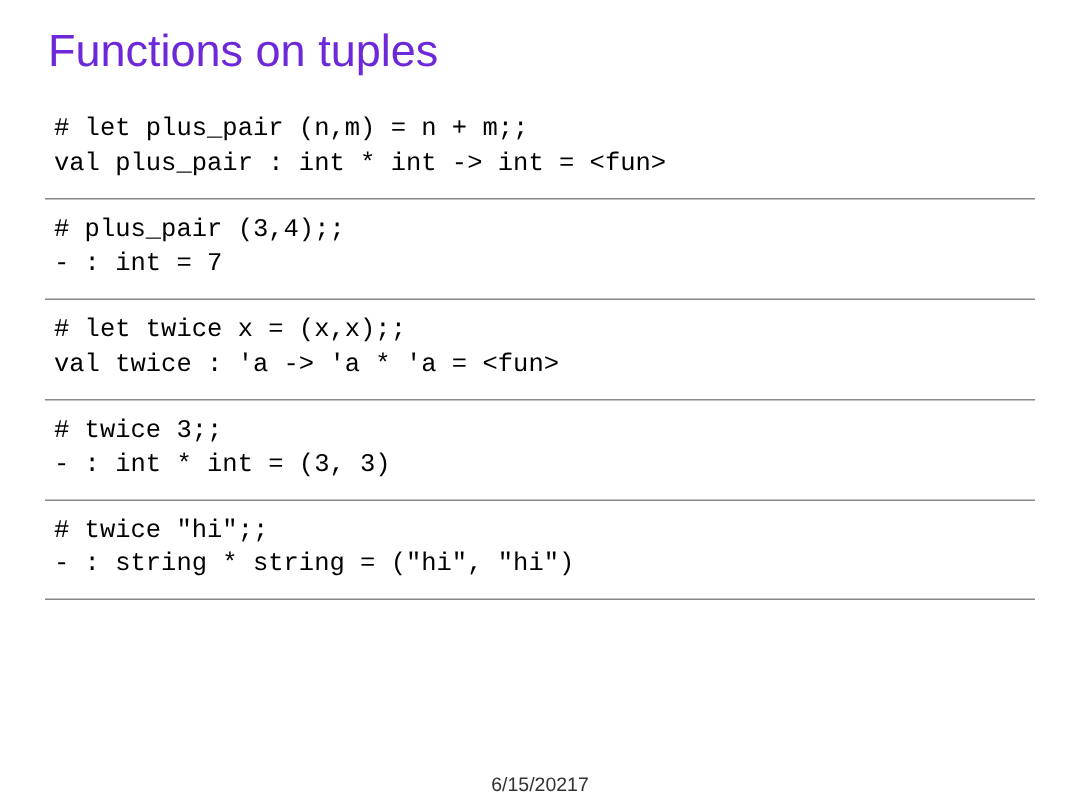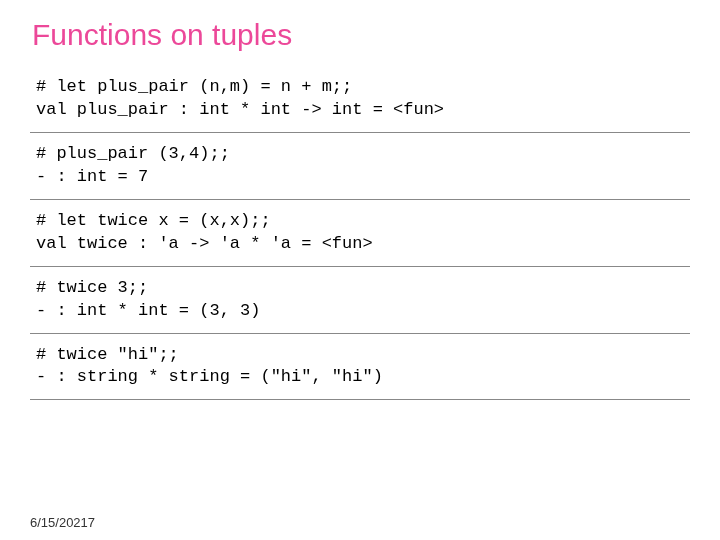--- a/index.html
+++ b/index.html
@@ -10,21 +10,21 @@
     body {
       width: 720px;
       height: 540px;
       background: #ffffff;
       font-family: Arial, Helvetica, sans-serif;
       position: relative;
       padding: 18px 30px 0 30px;
     }
     .title {
       font-size: 30px;
-      color: #ec4899;
+      color: #6d28d9;
       font-weight: normal;
       margin-bottom: 14px;
       padding-left: 2px;
     }
     .code-block {
       font-family: "Courier New", Courier, monospace;
       font-size: 17px;
       color: #000000;
       white-space: pre;
       padding: 10px 6px 10px 6px;
@@ -33,21 +33,21 @@
     }
     .code-block:last-of-type {
       border-bottom: 1px solid #888888;
     }
     .footer {
       position: absolute;
       bottom: 10px;
       left: 30px;
       right: 30px;
       display: flex;
-      justify-content: flex-start;
+      justify-content: center;
       font-size: 13px;
       color: #333333;
     }
   </style>
 </head>
 <body>
 
 <h1 class="title">Functions on tuples</h1>
 
 <div class="code-block"># let plus_pair (n,m) = n + m;;

